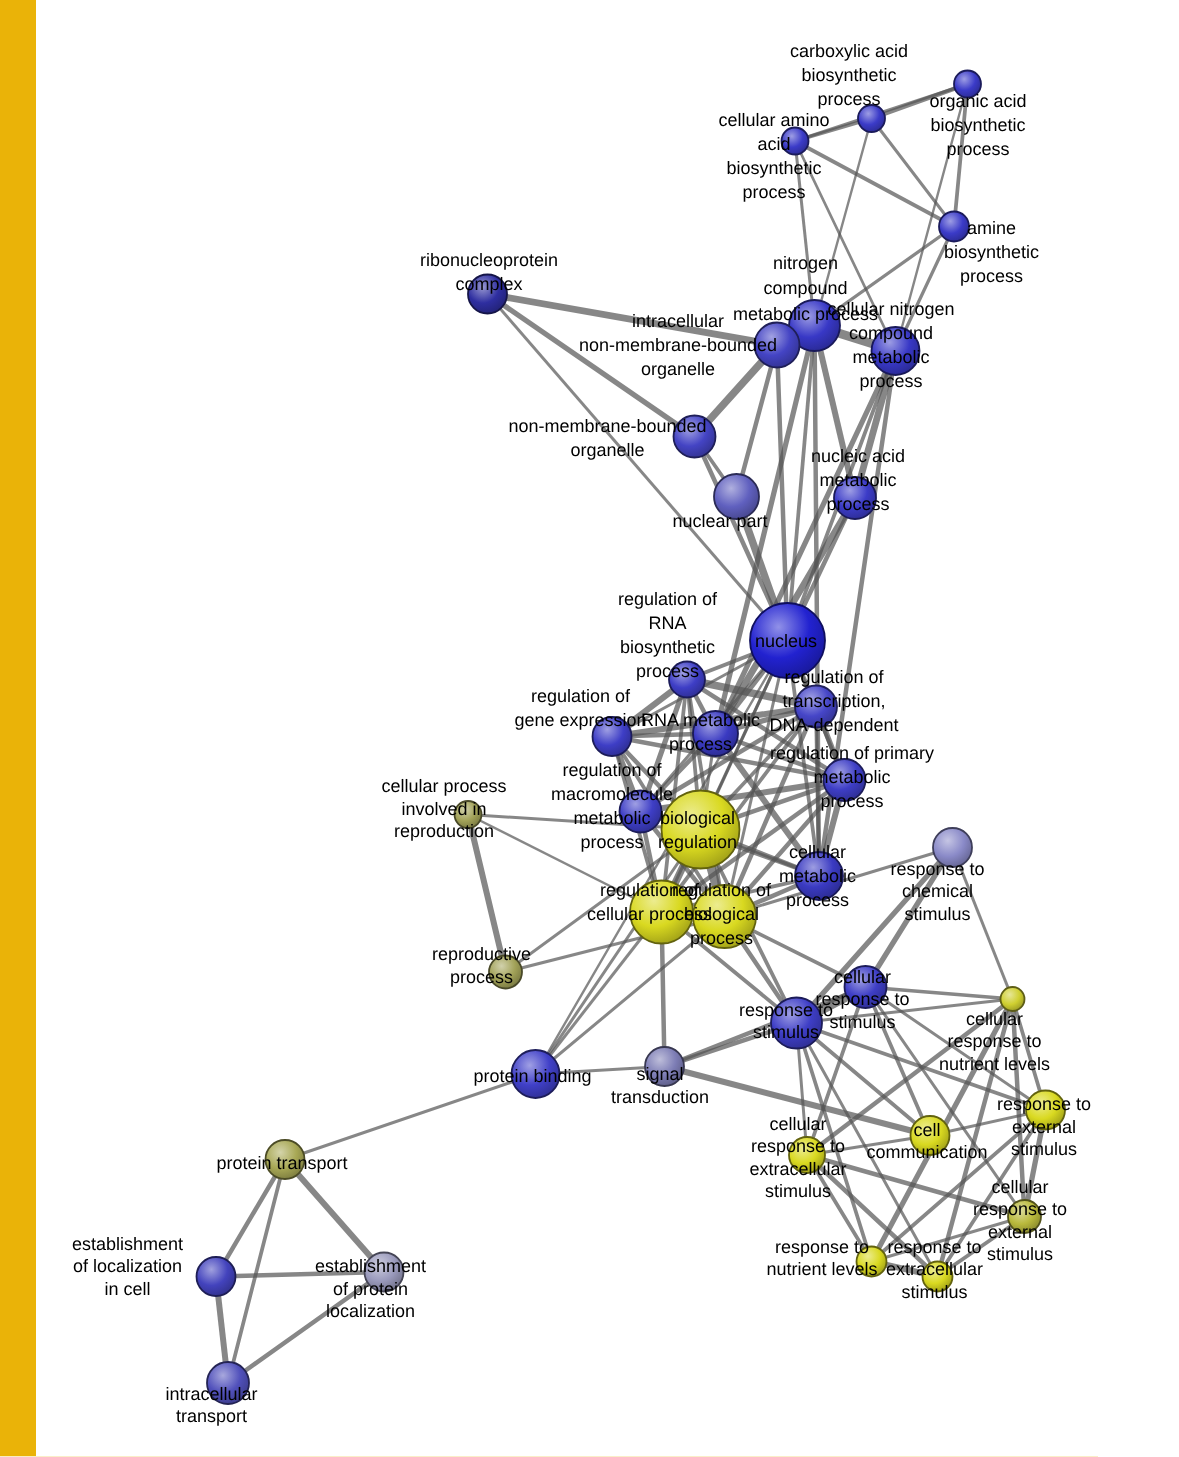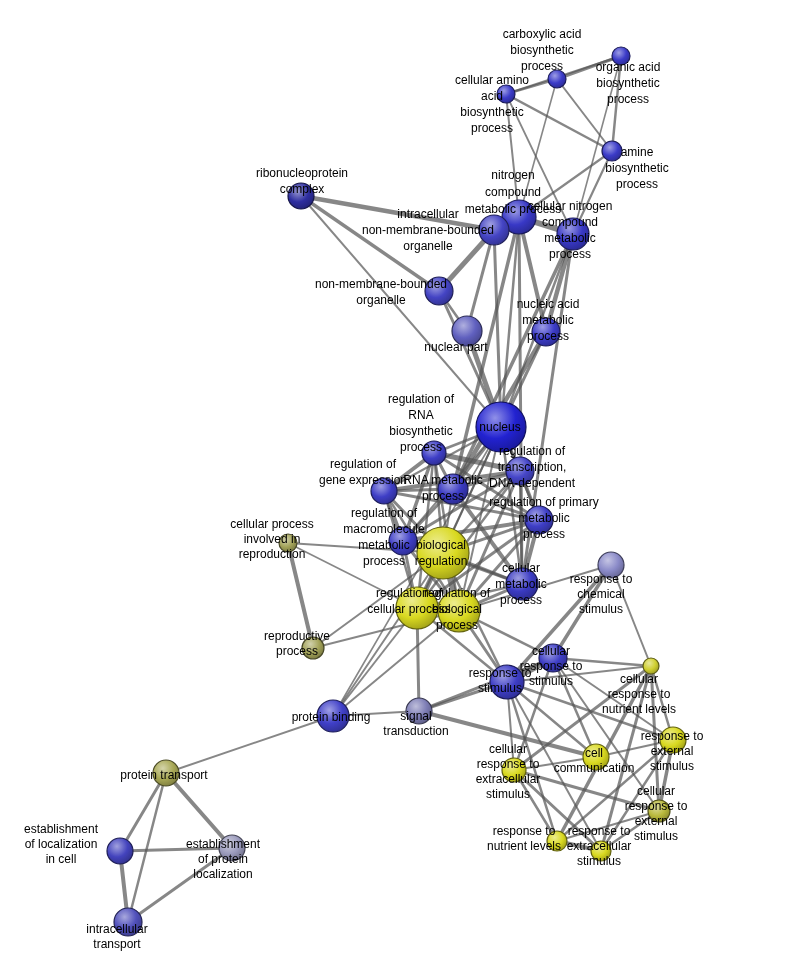--- a/index.html
+++ b/index.html
@@ -1,16 +1,16 @@
 <!DOCTYPE html>
 <html><head>
 <meta charset="utf-8">
 <style>
   html,body{margin:0;padding:0;background:#ffffff;}
-  .viewport{position:relative;width:708px;height:971px;background:#eab308;overflow:hidden;}
+  .viewport{position:relative;width:708px;height:971px;background:#eab308;overflow:hidden;padding-left:24px;}
   svg{display:block;}
   svg text{font-family:"Liberation Sans",sans-serif;font-size:12px;fill:#000000;}
 </style>
 </head>
 <body>
 
 <div class="viewport">
   <svg id="net" width="786" height="971" xmlns="http://www.w3.org/2000/svg" viewBox="0 0 786 971" style="background: rgb(255, 255, 255);">
       <defs>
         <radialGradient id="grad0" cx="38%" cy="32%" r="75%">

